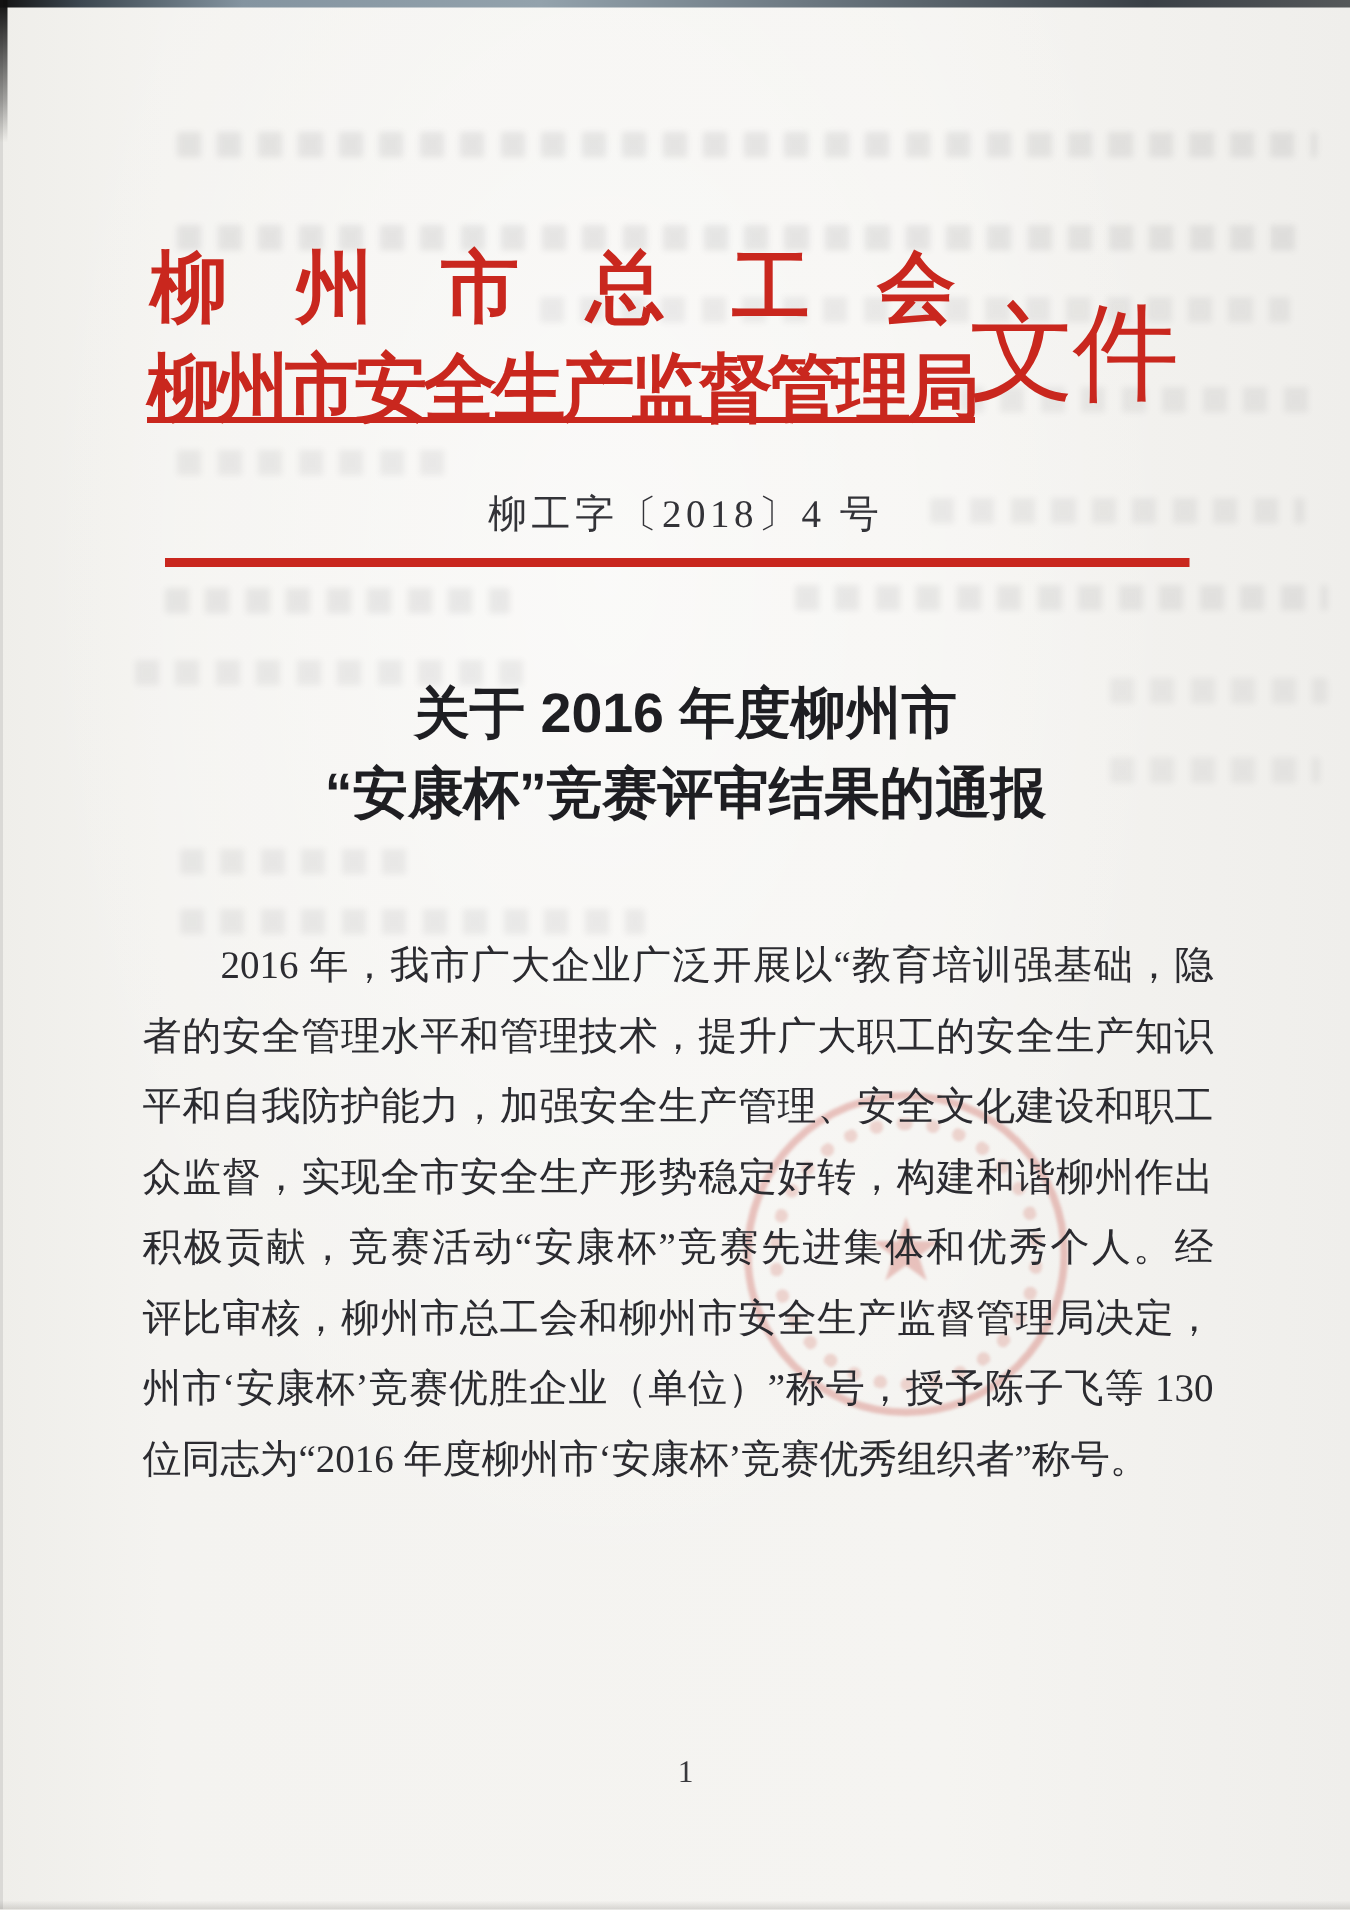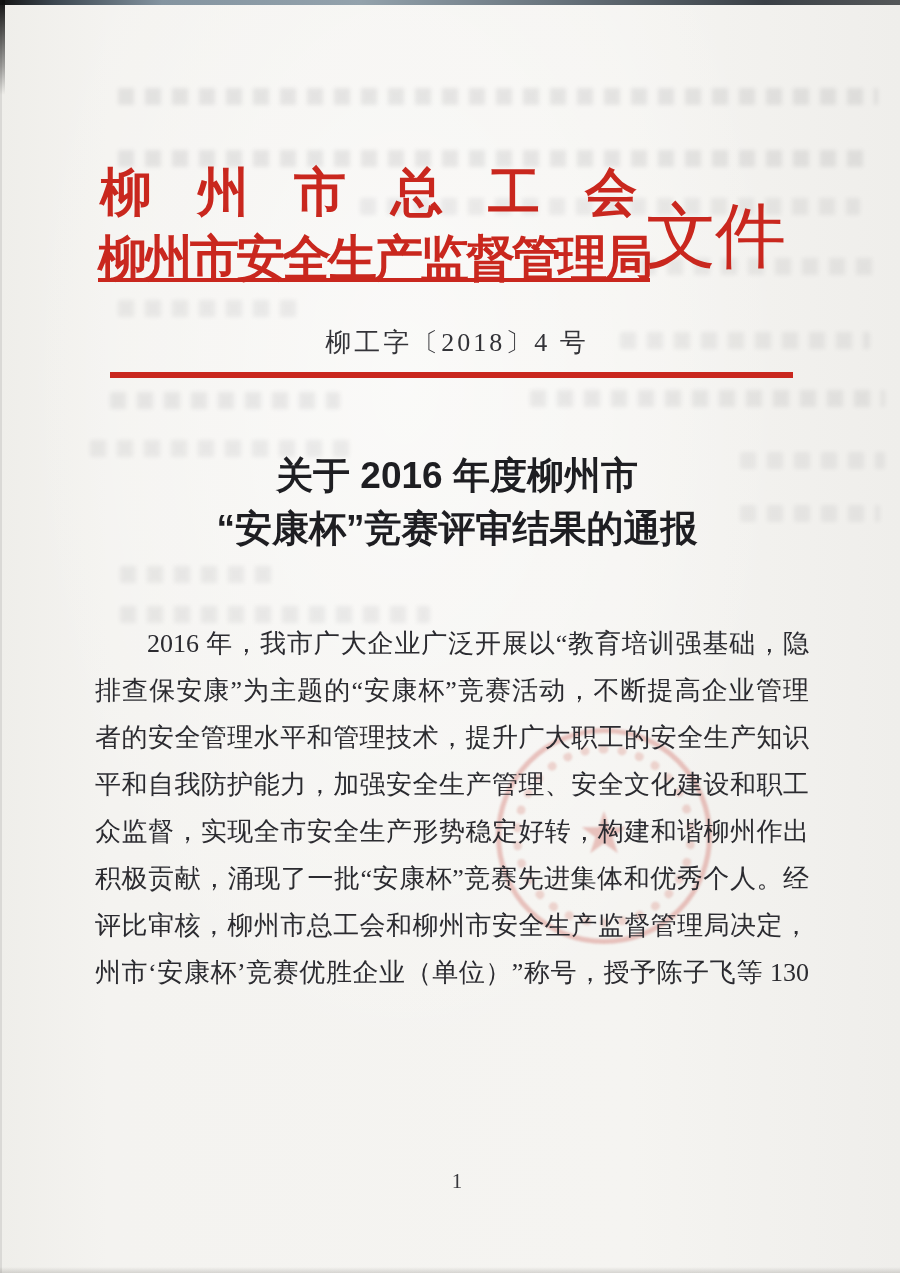--- a/index.html
+++ b/index.html
@@ -144,24 +144,24 @@
   <div class="docnum">柳工字〔2018〕4 号</div>
   <div class="redline"></div>
 
   <h1 class="title" style="margin:0">
     <div>关于 2016 年度柳州市</div>
     <div>“安康杯”竞赛评审结果的通报</div>
   </h1>
 
   <div class="body">
     <div class="line indent">2016 年，我市广大企业广泛开展以“教育培训强基础，隐患</div>
-    <div class="line">排查保安康”为主题的“安康杯”竞赛活动，不断提高企业管理</div>
     <div class="line">者的安全管理水平和管理技术，提升广大职工的安全生产知识水</div>
     <div class="line">平和自我防护能力，加强安全生产管理、安全文化建设和职工群</div>
     <div class="line">众监督，实现全市安全生产形势稳定好转，构建和谐柳州作出了</div>
-    <div class="line">积极贡献，涌现了一批“安康杯”竞赛先进集体和优秀个人。经</div>
+    <div class="line">积极贡献，竞赛活动“安康杯”竞赛先进集体和优秀个人。经</div>
     <div class="line">评比审核，柳州市总工会和柳州市安全生产监督管理局决定，授</div>
     <div class="line">州市‘安康杯’竞赛优胜企业（单位）”称号，授予陈子飞等 130</div>
+    <div class="line noStretch">位同志为“2016 年度柳州市‘安康杯’竞赛优秀组织者”称号。</div>
   </div>
 
   <div class="pagenum">1</div>
 
 </div>
 
 </body></html>

